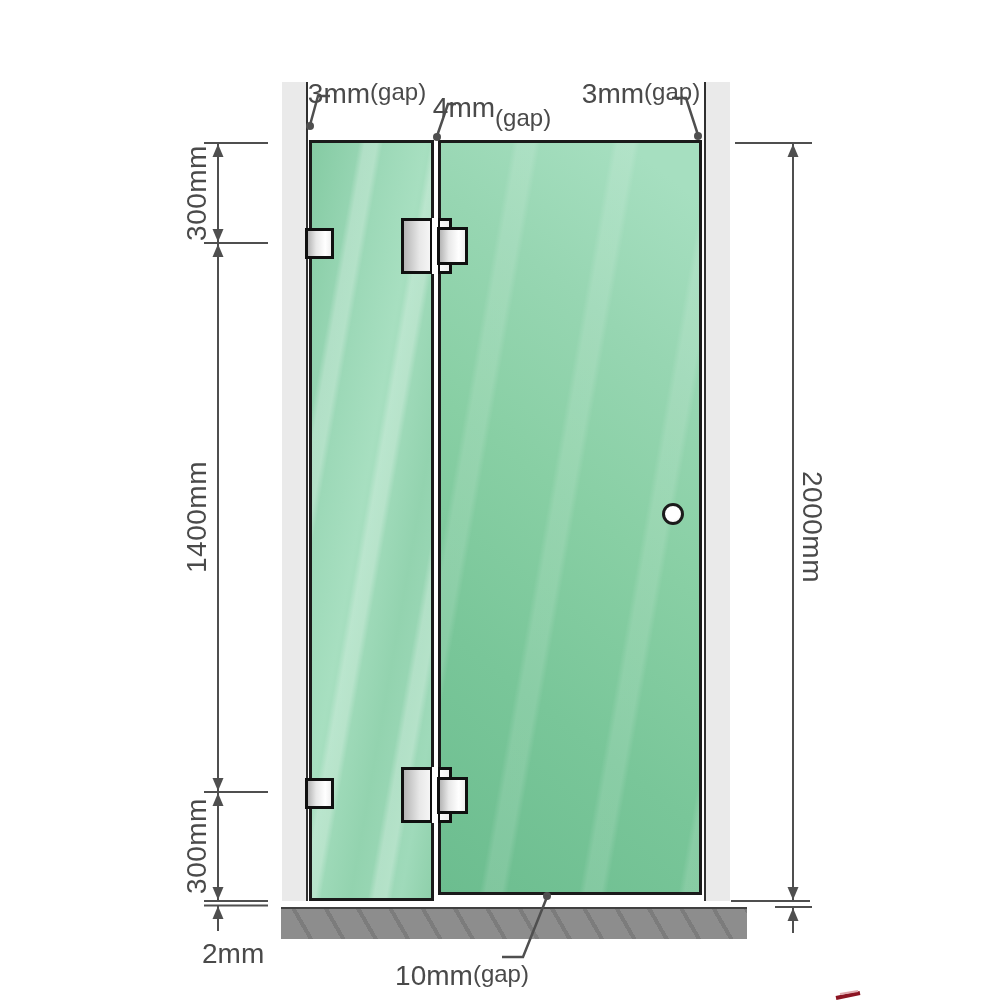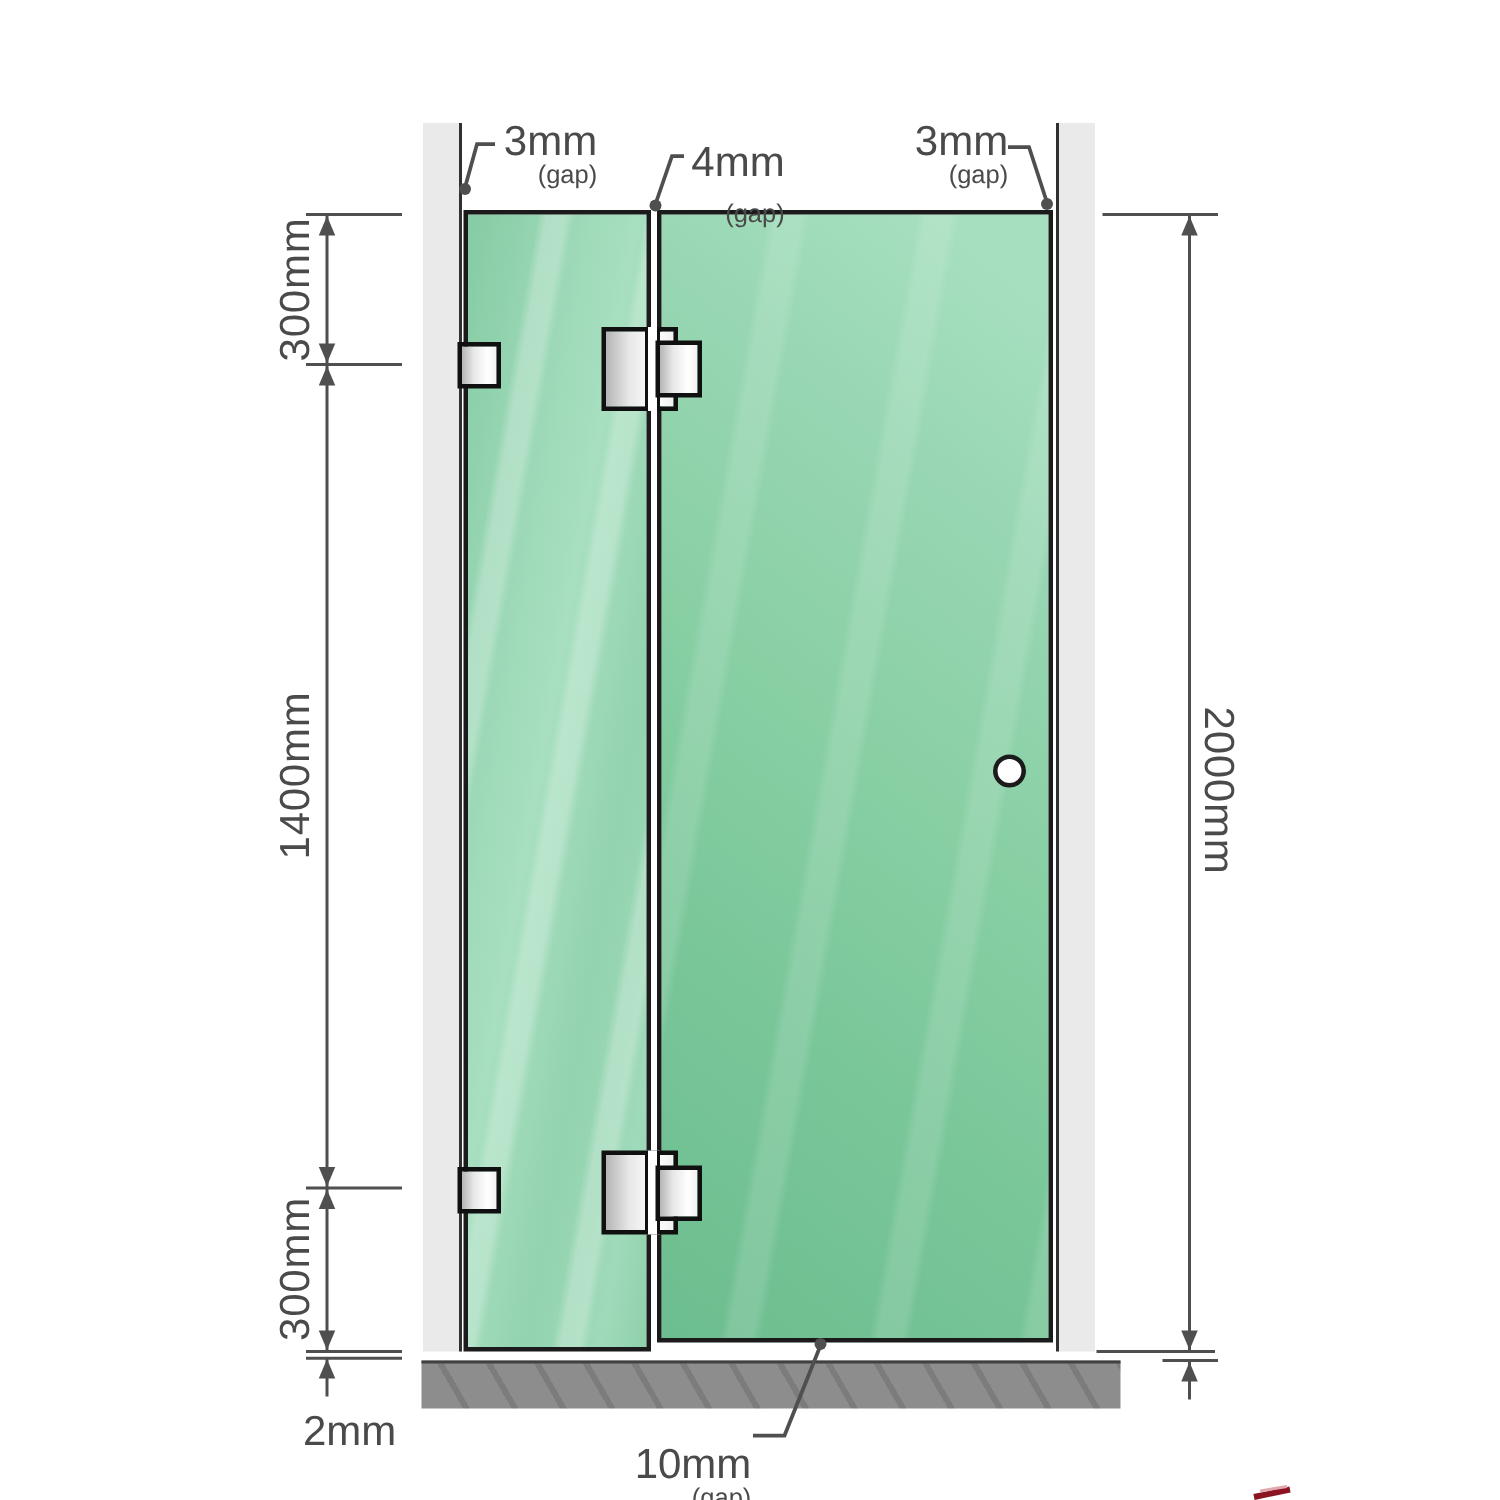--- a/index.html
+++ b/index.html
@@ -58,23 +58,23 @@
   .hingeStrip.top{left:430px;top:218px;height:56px;}
   .hingeStrip.bottom{left:430px;top:767px;height:56px;}
   .hingeSmall.top{left:437px;top:227px;width:31px;height:38px;}
   .hingeSmall.bottom{left:437px;top:777px;width:31px;height:37px;}
   
   .dim-text{font-size:28px;color:#4a4a4a;letter-spacing:0.5px;white-space:nowrap;}
   .rot{width:0;height:0;}
   .rot > span{display:inline-block;white-space:nowrap;}
   .rot.ccw > span{transform:translate(-50%,-50%) rotate(-90deg);}
   .rot.cw  > span{transform:translate(-50%,-50%) rotate(90deg);}
-  .gap-label{display:flex;flex-direction:column;align-items:flex-end;transform:translateX(-50%);}
+  .gap-label{display:flex;flex-direction:row;align-items:flex-start;transform:translateX(-50%);}
   .gap-label .val{font-size:28px;line-height:1.0;color:#4a4a4a;}
-  .gap-label .cap{font-size:17px;line-height:1.0;color:#4a4a4a;}
+  .gap-label .cap{font-size:24px;line-height:1.0;color:#4a4a4a;}
   .gap-label.mid .cap{margin-top:12px;}
   .plain-dim{font-size:28px;color:#4a4a4a;white-space:nowrap;}
   
   #dimsvg{left:0;top:0;pointer-events:none;}
 </style>
 </head>
 <body>
 
 <div id="canvas">
 

